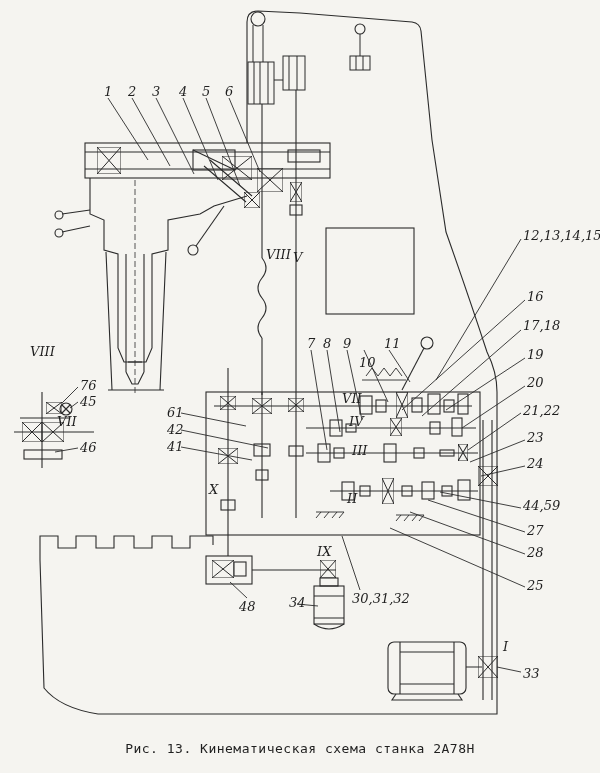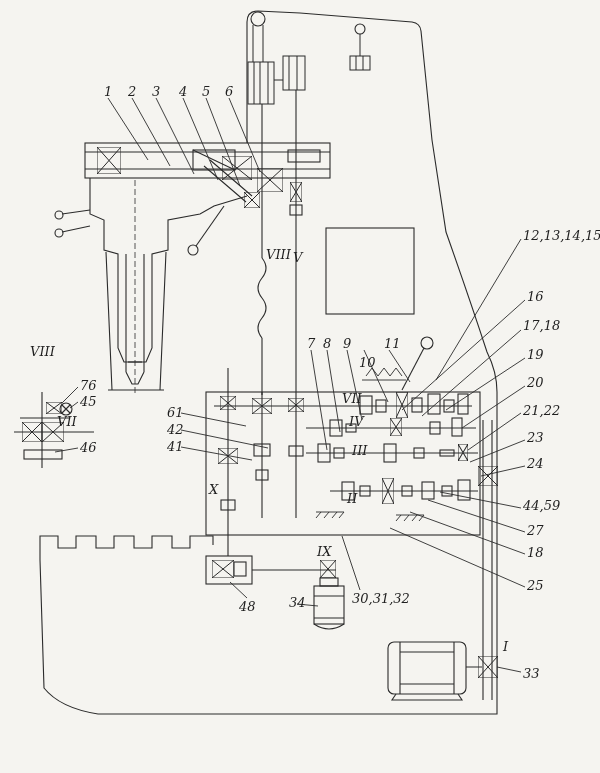--- a/index.html
+++ b/index.html
@@ -186,21 +186,21 @@
   <span class="lbl" style="left:523px;top:229px">12,13,14,15</span>
   <span class="lbl" style="left:527px;top:290px">16</span>
   <span class="lbl" style="left:523px;top:319px">17,18</span>
   <span class="lbl" style="left:527px;top:348px">19</span>
   <span class="lbl" style="left:527px;top:376px">20</span>
   <span class="lbl" style="left:523px;top:404px">21,22</span>
   <span class="lbl" style="left:527px;top:431px">23</span>
   <span class="lbl" style="left:527px;top:457px">24</span>
   <span class="lbl" style="left:523px;top:499px">44,59</span>
   <span class="lbl" style="left:527px;top:524px">27</span>
-  <span class="lbl" style="left:527px;top:546px">18</span>
+  <span class="lbl" style="left:527px;top:546px">28</span>
   <span class="lbl" style="left:527px;top:579px">25</span>
   <span class="lbl" style="left:523px;top:667px">33</span>
 
   <span class="lbl" style="left:80px;top:379px">76</span>
   <span class="lbl" style="left:80px;top:395px">45</span>
   <span class="lbl" style="left:80px;top:441px">46</span>
   <span class="lbl" style="left:167px;top:406px">61</span>
   <span class="lbl" style="left:167px;top:423px">42</span>
   <span class="lbl" style="left:167px;top:440px">41</span>
 
@@ -213,14 +213,15 @@
   <span class="lbl roman" style="left:30px;top:345px">VIII</span>
   <span class="lbl roman" style="left:57px;top:415px">VII</span>
   <span class="lbl roman" style="left:209px;top:483px">X</span>
   <span class="lbl roman" style="left:342px;top:392px">VII</span>
   <span class="lbl roman" style="left:349px;top:415px">IV</span>
   <span class="lbl roman" style="left:352px;top:444px">III</span>
   <span class="lbl roman" style="left:347px;top:492px">II</span>
   <span class="lbl roman" style="left:317px;top:545px">IX</span>
   <span class="lbl roman" style="left:503px;top:640px">I</span>
 
+  <div class="caption">Рис. 13. Кинематическая схема станка 2А78Н</div>
 
 </div>
 
 </body></html>

